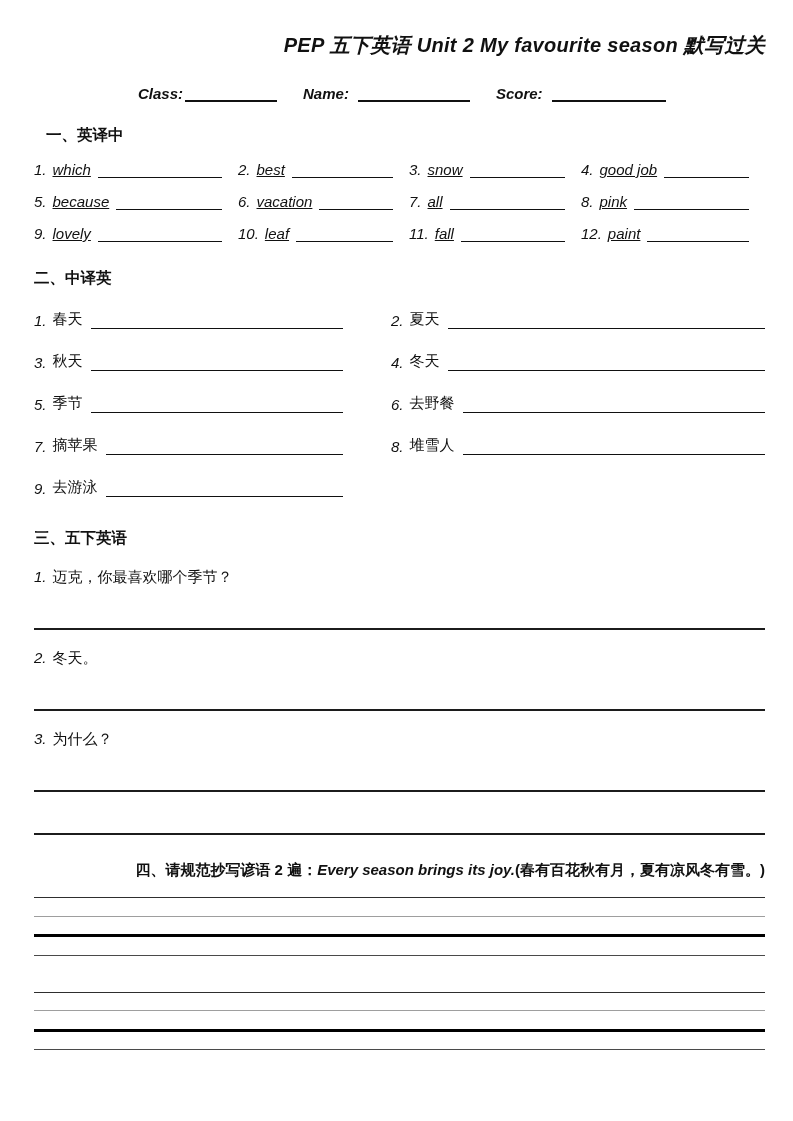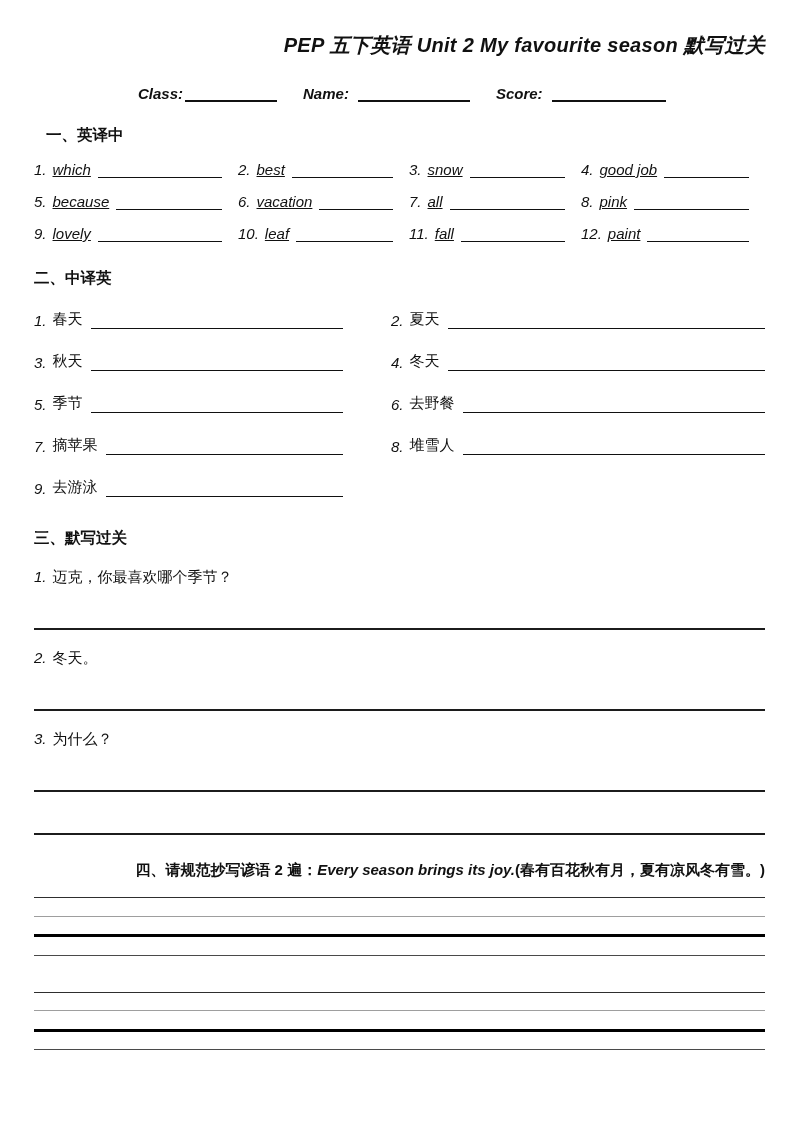--- a/index.html
+++ b/index.html
@@ -233,21 +233,21 @@
         <span class="word">堆雪人</span>
         <span class="blank"></span>
       </div>
     <div class="zh-item left">
         <span class="num">9.</span>
         <span class="word">去游泳</span>
         <span class="blank"></span>
       </div>
   </div>
 
-  <div class="sec-heading sec3-heading">三、默写过关</div>
+  <div class="sec-heading sec3-heading">三、五下英语</div>
 
   <div class="sentence"><span class="num">1.</span><span>迈克，你最喜欢哪个季节？</span></div>
   <div class="answer-line"></div>
 
   <div class="sentence"><span class="num">2.</span><span>冬天。</span></div>
   <div class="answer-line"></div>
 
   <div class="sentence"><span class="num">3.</span><span>为什么？</span></div>
   <div class="answer-line"></div>
 

